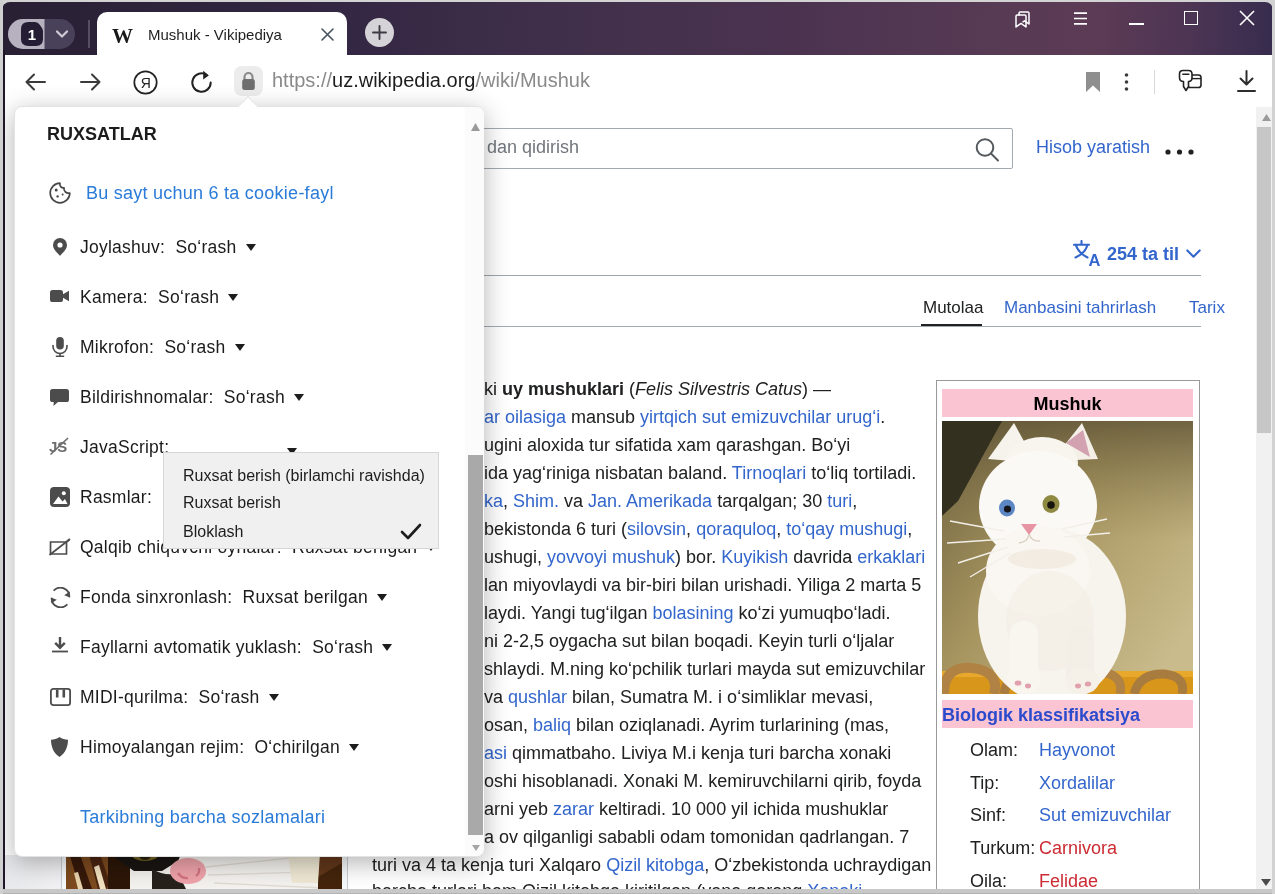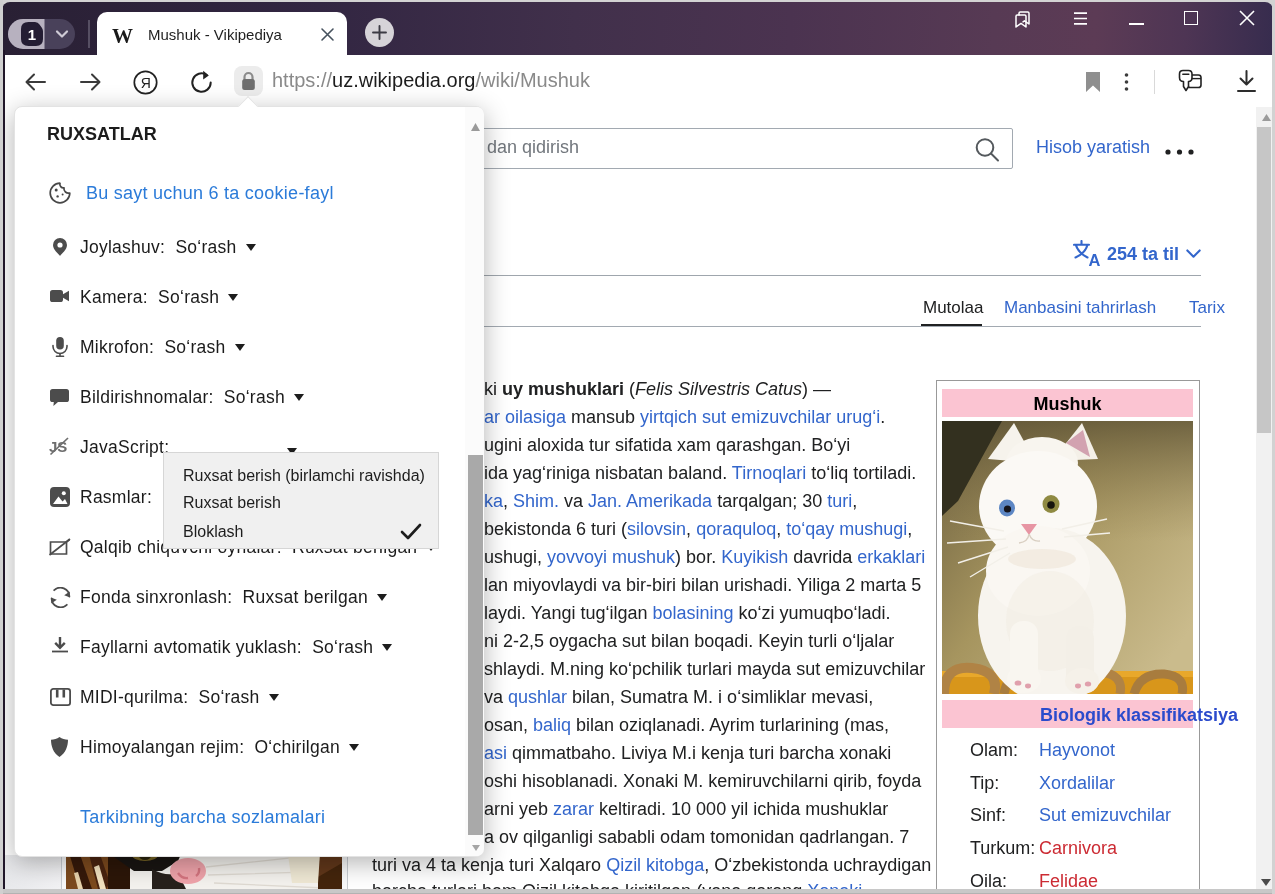--- a/index.html
+++ b/index.html
@@ -220,21 +220,21 @@
     <circle cx="65.5" cy="88" r="3.6" fill="#14141b"></circle>
     <ellipse cx="109" cy="83" rx="8.5" ry="9" fill="#8f8a42"></ellipse>
     <circle cx="109" cy="84" r="3.8" fill="#17150d"></circle>
     <path d="M79 103 L95 103 L87 114 Z" fill="#e795a3"></path>
     <path d="M87 113 Q86 121 77 122 M87 113 Q90 121 98 120" stroke="#d9cfc2" stroke-width="1.4" fill="none"></path>
     <path d="M62 110 L8 100 M64 118 L5 122 M66 126 L16 142 M68 132 L28 156 M120 108 L165 98 M122 116 L168 112" stroke="#f2efe8" stroke-width="1.4" fill="none"></path>
   </g>
 </svg>
 
 <div class="abs" style="left:942px; top:700px; width:251px; height:28px; background:#fbc4d2;"></div>
-<div class="abs nw" style="left:942px; top:705px; width:296px; text-align:right; font-size:18px; font-weight:bold; color:#2b4bcc;">Biologik klassifikatsiya</div>
+<div class="abs nw" style="left:942px; top:705px; width:296px; text-align:left; font-size:18px; font-weight:bold; color:#2b4bcc;">Biologik klassifikatsiya</div>
 <div class="abs nw" style="left:970px; top:740px; font-size:18px; color:#202122;">Olam:</div>
 <div class="abs nw" style="left:1039px; top:740px; font-size:18px; color:#3366cc;">Hayvonot</div>
 <div class="abs nw" style="left:970px; top:773px; font-size:18px; color:#202122;">Tip:</div>
 <div class="abs nw" style="left:1039px; top:773px; font-size:18px; color:#3366cc;">Xordalilar</div>
 <div class="abs nw" style="left:970px; top:805px; font-size:18px; color:#202122;">Sinf:</div>
 <div class="abs nw" style="left:1039px; top:805px; font-size:18px; color:#3366cc;">Sut emizuvchilar</div>
 <div class="abs nw" style="left:970px; top:838px; font-size:18px; color:#202122;">Turkum:</div>
 <div class="abs nw" style="left:1039px; top:838px; font-size:18px; color:#cc2b33;">Carnivora</div>
 <div class="abs nw" style="left:970px; top:871px; font-size:18px; color:#202122;">Oila:</div>
 <div class="abs nw" style="left:1039px; top:871px; font-size:18px; color:#cc2b33;">Felidae</div>

